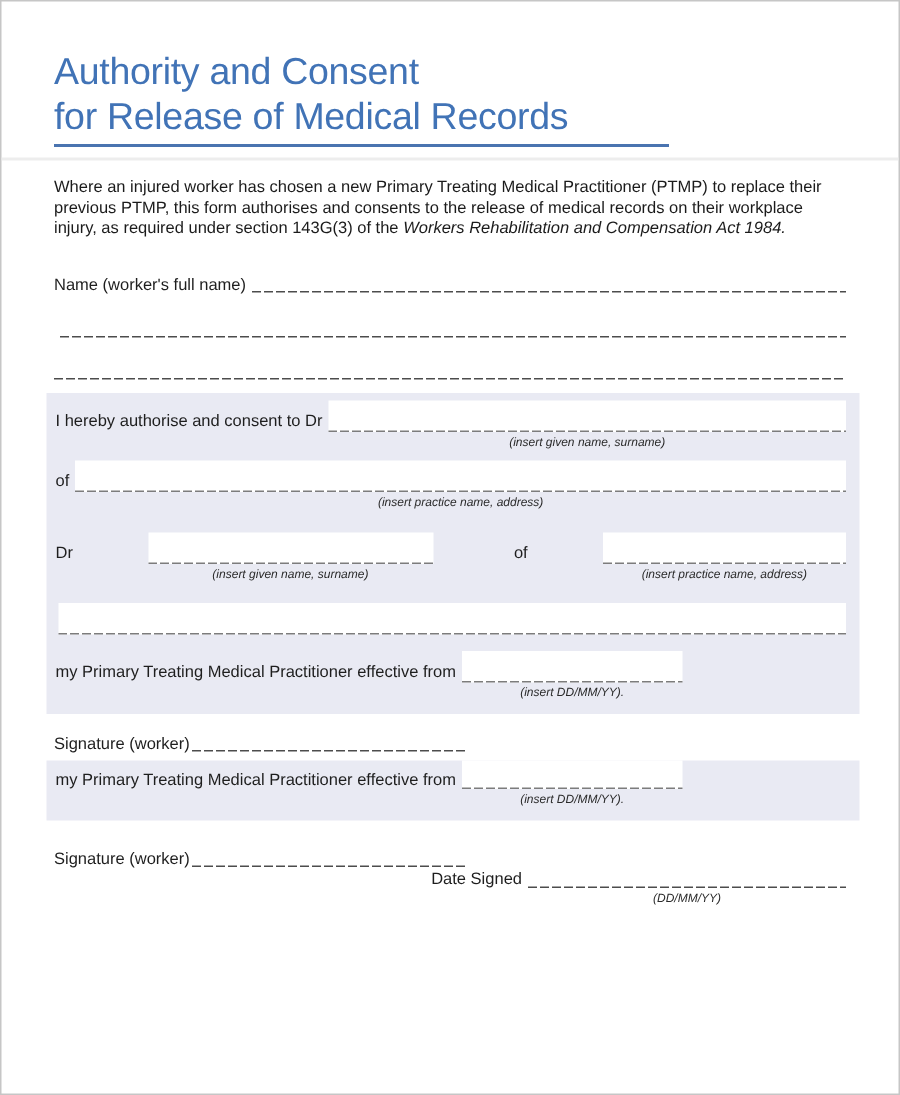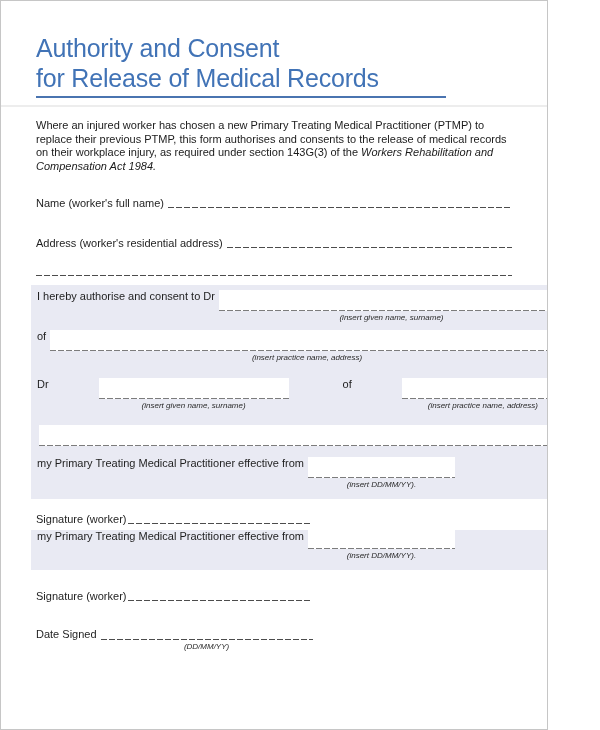--- a/index.html
+++ b/index.html
@@ -1,19 +1,19 @@
 <!DOCTYPE html>
 <html><head>
 <meta charset="utf-8">
 <style>
   * { margin:0; padding:0; box-sizing:border-box; }
   html,body { background:#fff; }
   .page {
     position:relative;
-    width:548px; height:730px;
+    width:600px; height:730px;
     background:#ffffff;
     border:1px solid #c6c6c6;
     font-family:"Liberation Sans", sans-serif;
     color:#1e1e1e;
     overflow:hidden;
   }
   .title {
     margin:32px 35px 0 35px;
     font-size:25px; line-height:30px;
     font-weight:400; letter-spacing:-0.2px;
@@ -44,21 +44,21 @@
     height:1px; margin-bottom:2px;
     background-image:repeating-linear-gradient(90deg,#4c4c4c 0,#4c4c4c 6px,transparent 6px,transparent 8px);
   }
   .dline.grow { flex:1; margin-left:4px; }
   .panel {
     margin-left:30px; width:542px;
     background:#e9eaf3;
   }
   .panel1 { margin-top:7px; padding:5px 9px 9px 6px; }
   .panel2 { margin-top:4px; padding:0 9px 9px 6px; }
-  .input-row { display:flex; align-items:flex-start; font-size:11px; line-height:13px; }
+  .input-row { display:flex; align-items:center; font-size:11px; line-height:13px; }
   .input-row .lbl { padding-bottom:3px; white-space:nowrap; }
   .field { margin-left:4px; }
   .field.grow { flex:1; }
   .box {
     position:relative; height:21px;
     background:#ffffff;
   }
   .box::after {
     content:""; position:absolute; left:0; right:0; bottom:0; height:1px;
     background-image:repeating-linear-gradient(90deg,#7c7c7c 0,#7c7c7c 6px,transparent 6px,transparent 8px);
@@ -88,21 +88,20 @@
   <div class="faint-rule"></div>
 
   <p class="intro"><span>Where an injured worker has chosen a new Primary Treating Medical Practitioner (PTMP) to replace their previous PTMP, this form authorises and consents to the release of medical records on their workplace injury, as required under section 143G(3) of the </span><span class="act">Workers Rehabilitation and Compensation Act 1984.</span></p>
 
   <div class="frow" style="margin-top:24px;">
     <span>Name (worker's full name)</span>
     <span class="dline grow"></span>
   </div>
 
   <div class="frow" style="margin-top:27px;">
-    <span>Address (worker's residential address)</span>
     <span class="dline grow"></span>
   </div>
 
   <div class="frow" style="margin-top:25px;">
     <span class="dline grow" style="margin-left:0;"></span>
   </div>
 
 
   <div class="panel panel1">
 
@@ -167,21 +166,21 @@
       </span>
       <span class="spacer"></span>
     </div>
   </div>
 
   <div class="frow" style="margin-top:20px;">
     <span>Signature (worker)</span>
     <span class="dline sig-line" style="margin-left:2px;"></span>
   </div>
 
-  <div class="frow" style="margin-top:25px; align-items:flex-start;">
+  <div class="frow" style="align-items:flex-start;justify-content:flex-end;">
     <span>Date Signed</span>
     <span class="date-field">
       <span class="dline" style="margin-top:11px;"></span>
       <span class="hint">(DD/MM/YY)</span>
     </span>
   </div>
 
 </div>
 
 </body></html>

